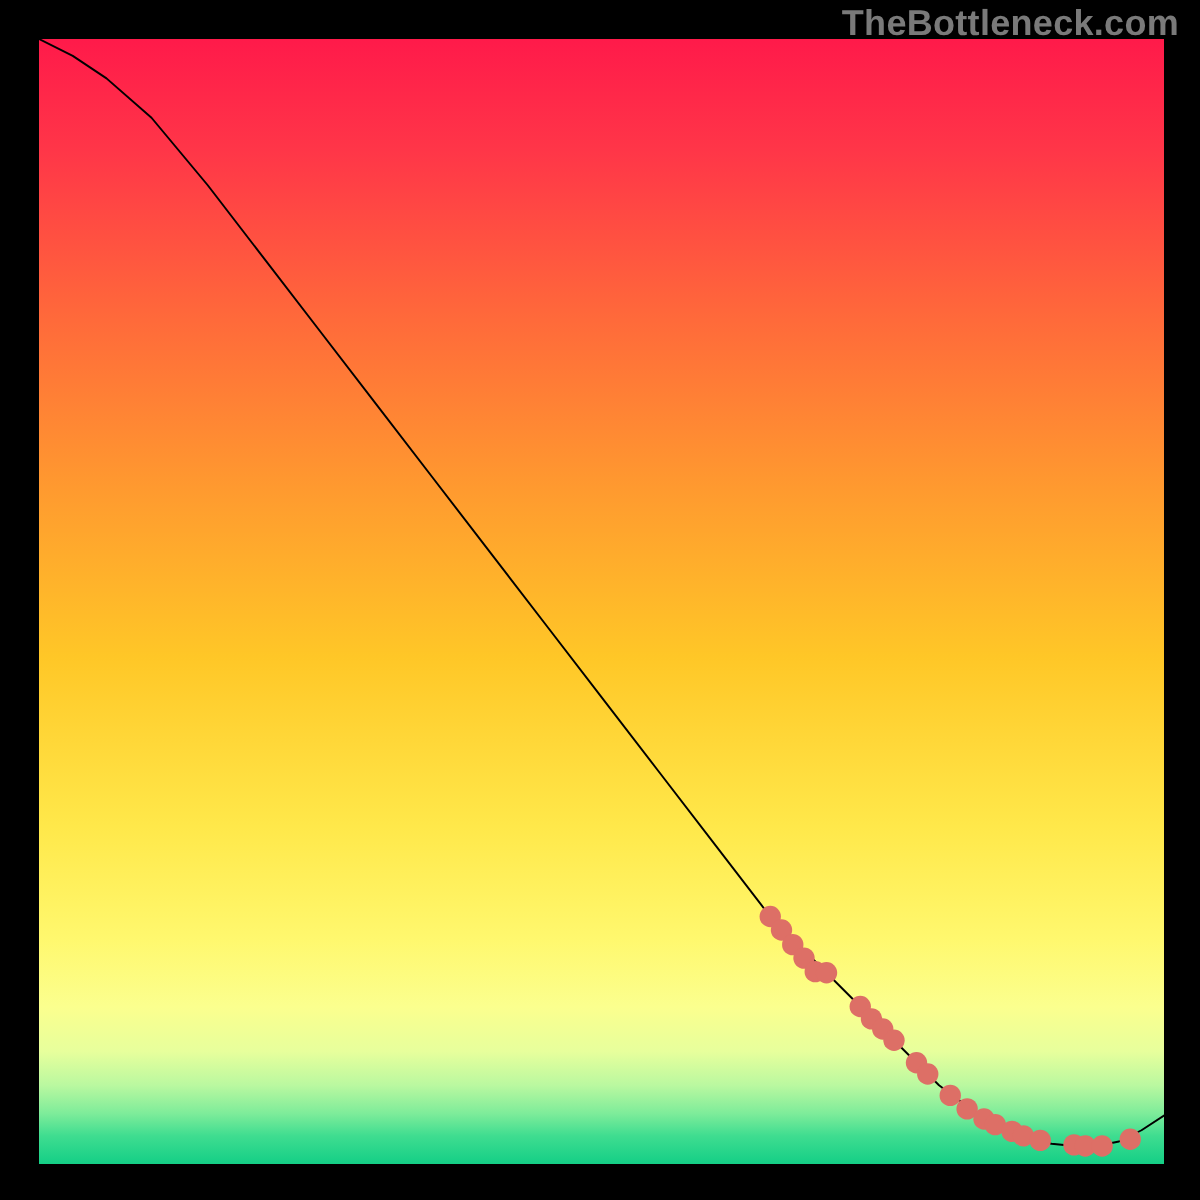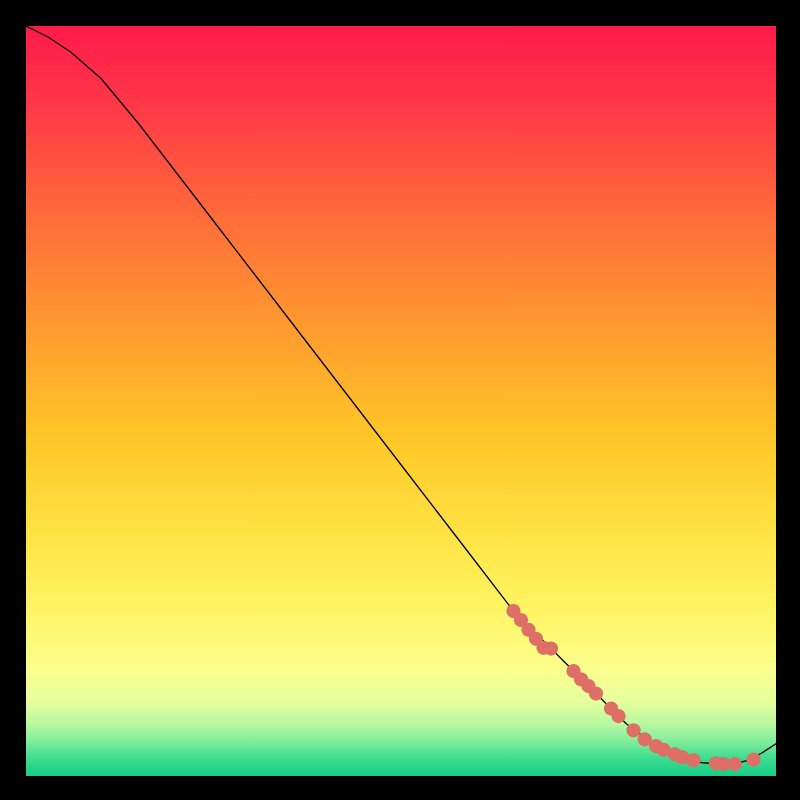--- a/index.html
+++ b/index.html
@@ -33,20 +33,21 @@
   }
   .overlay-svg {
     position: absolute;
     inset: 0;
   }
 </style>
 </head>
 <body>
 
 <div class="stage">
+  <div class="watermark">TheBottleneck.com</div>
 
   <div class="plot">
     <svg class="gradient-bg" viewBox="0 0 100 100" preserveAspectRatio="none">
       <defs>
         <linearGradient id="bg-grad" x1="0" y1="0" x2="0" y2="1">
             <stop offset="0.00%" stop-color="#ff1a4a"></stop>
             <stop offset="10.00%" stop-color="#ff3648"></stop>
             <stop offset="25.00%" stop-color="#ff6a3a"></stop>
             <stop offset="40.00%" stop-color="#ff9a2f"></stop>
             <stop offset="55.00%" stop-color="#ffc727"></stop>

